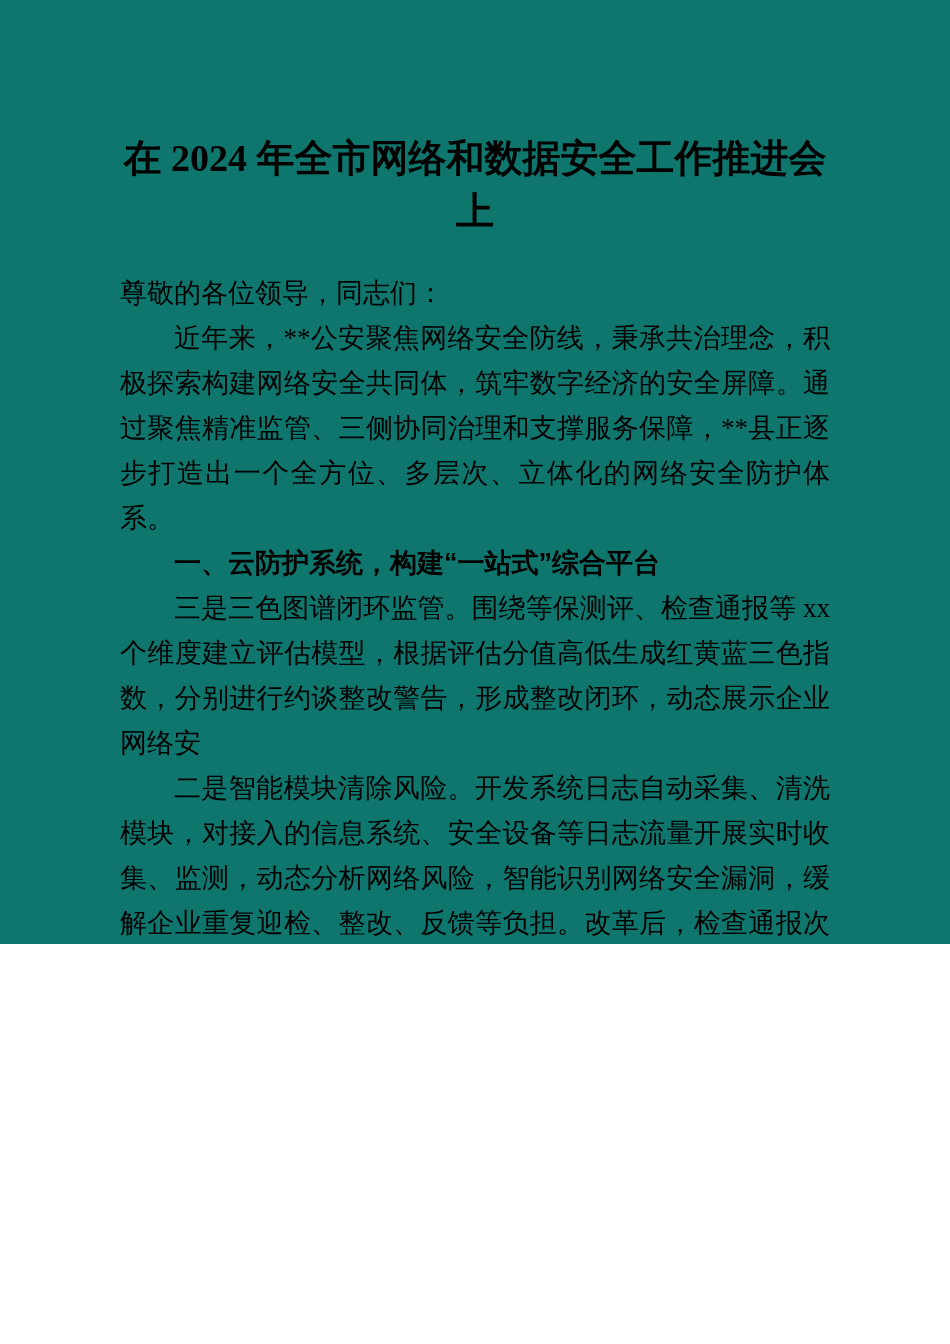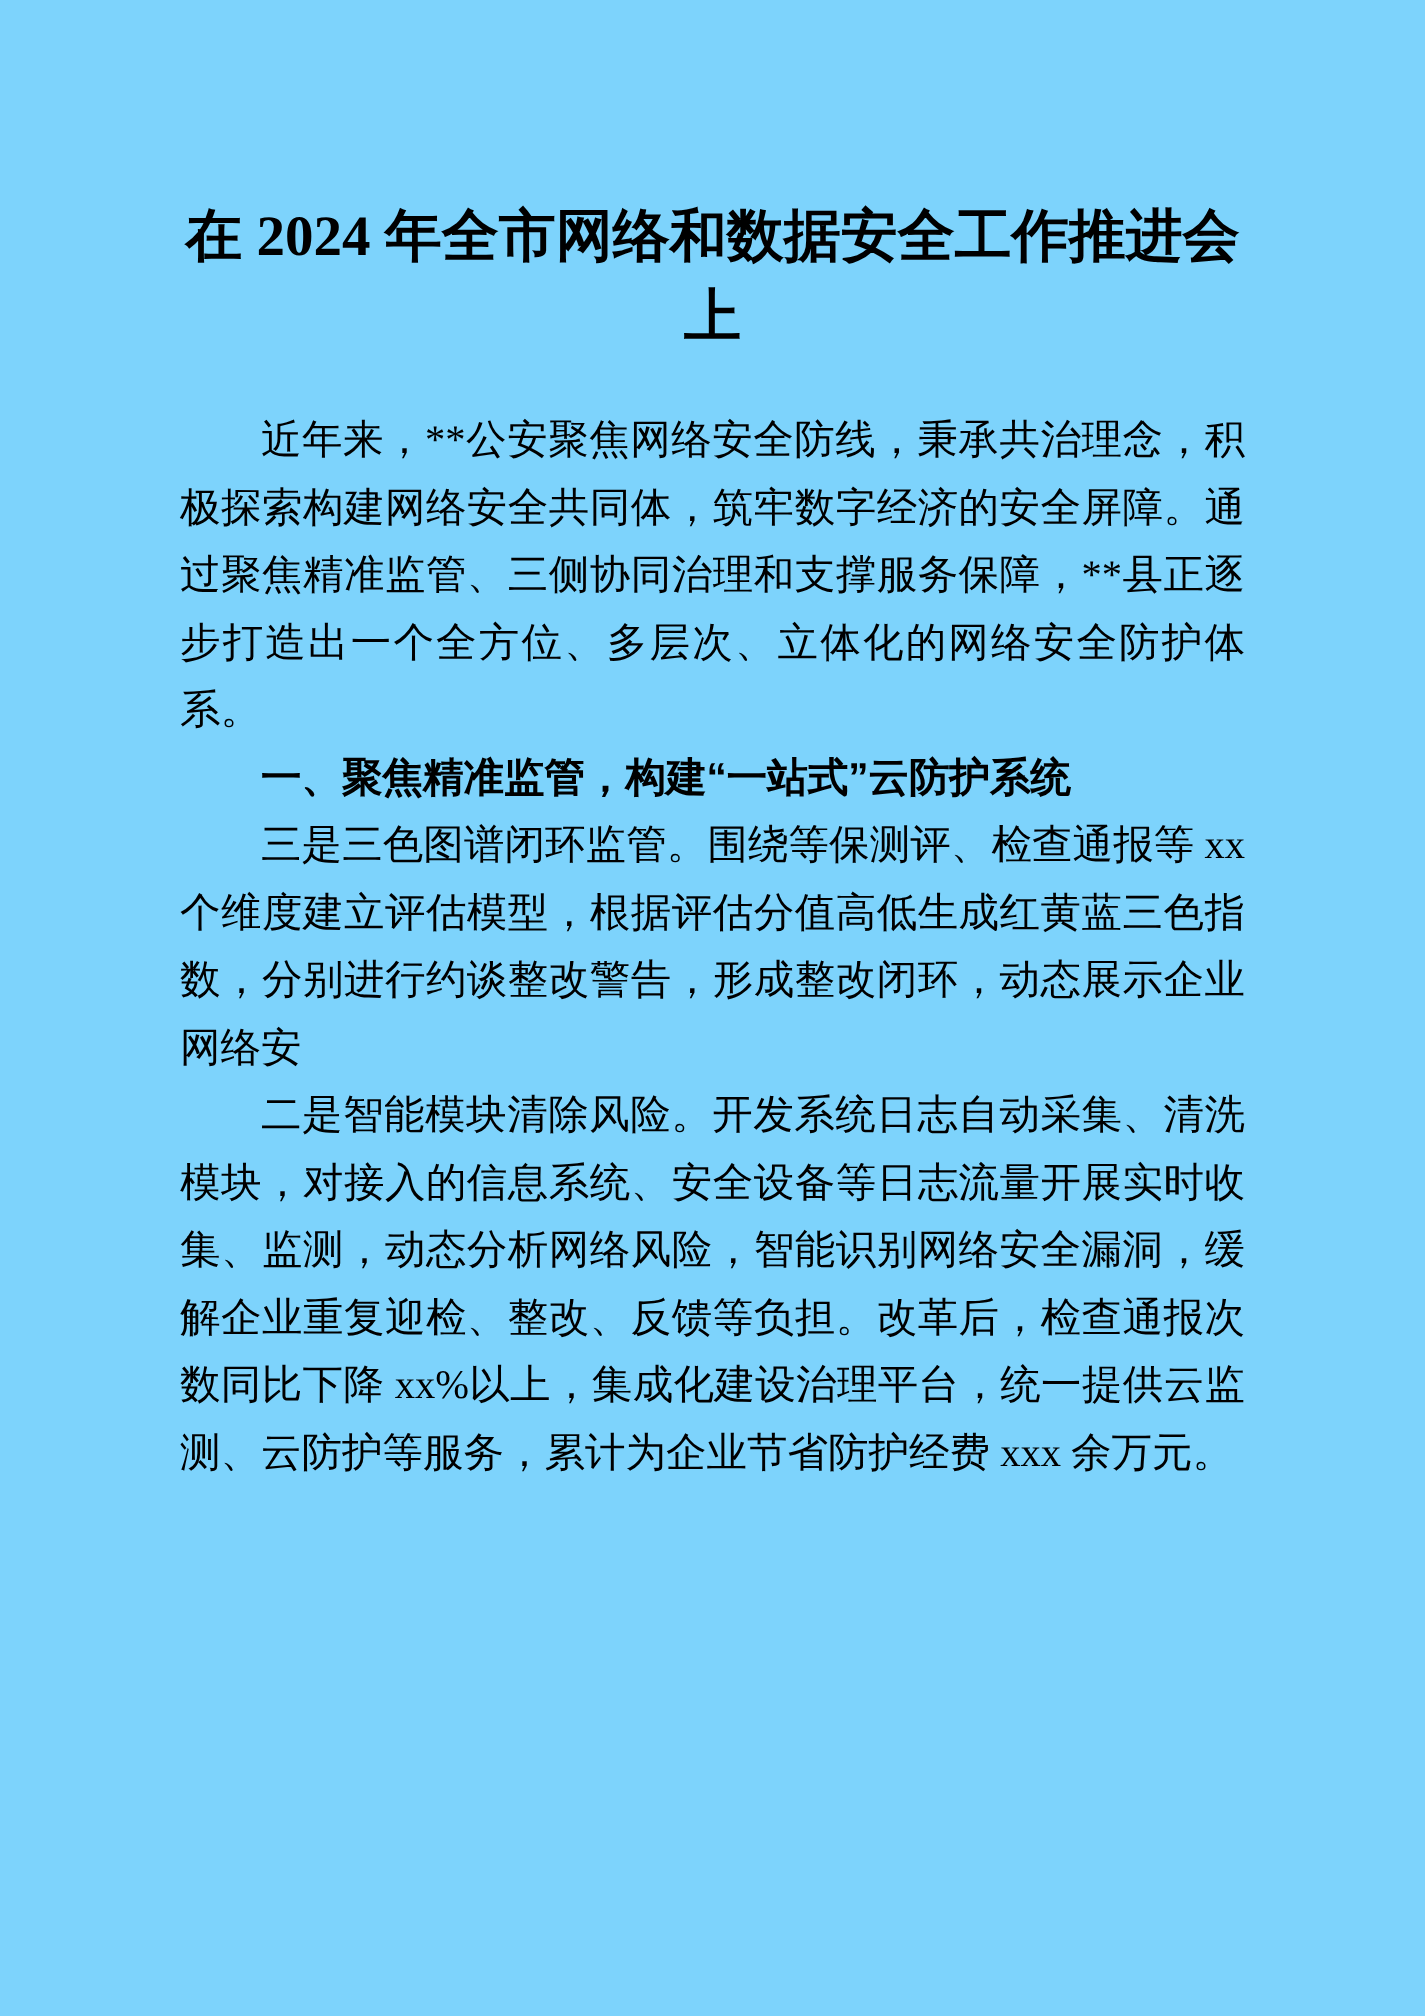--- a/index.html
+++ b/index.html
@@ -3,22 +3,22 @@
 <meta charset="utf-8">
 <style>
   html, body {
     margin: 0;
     padding: 0;
     background: #ffffff;
   }
   .page {
     position: relative;
     width: 950px;
-    height: 1344px;
-    background: #7dd3fc;
+    height: 944px;
+    background: #0f766e;
     overflow: hidden;
     color: #000000;
   }
   .content {
     position: absolute;
     left: 120px;
     top: 0;
     width: 710px;
   }
   .doc-title {
@@ -58,24 +58,25 @@
 <body>
 
 <div class="page">
   <div class="content">
 
     <div class="doc-title">
       <div>在 2024 年全市网络和数据安全工作推进会上</div>
     </div>
 
     <div class="doc-body">
+      <p class="salutation">尊敬的各位领导，同志们：</p>
 
       <p class="para">近年来，**公安聚焦网络安全防线，秉承共治理念，积极探索构建网络安全共同体，筑牢数字经济的安全屏障。通过聚焦精准监管、三侧协同治理和支撑服务保障，**县正逐步打造出一个全方位、多层次、立体化的网络安全防护体系。</p>
 
-      <p class="section-heading">一、聚焦精准监管，构建“一站式”云防护系统</p>
+      <p class="section-heading">一、云防护系统，构建“一站式”综合平台</p>
 
 
       <p class="para">三是三色图谱闭环监管。围绕等保测评、检查通报等 xx 个维度建立评估模型，根据评估分值高低生成红黄蓝三色指数，分别进行约谈整改警告，形成整改闭环，动态展示企业网络安</p>
 
       <p class="para">二是智能模块清除风险。开发系统日志自动采集、清洗模块，对接入的信息系统、安全设备等日志流量开展实时收集、监测，动态分析网络风险，智能识别网络安全漏洞，缓解企业重复迎检、整改、反馈等负担。改革后，检查通报次数同比下降 xx%以上，集成化建设治理平台，统一提供云监测、云防护等服务，累计为企业节省防护经费 xxx 余万元。</p>
     </div>
 
   </div>
 </div>
 

